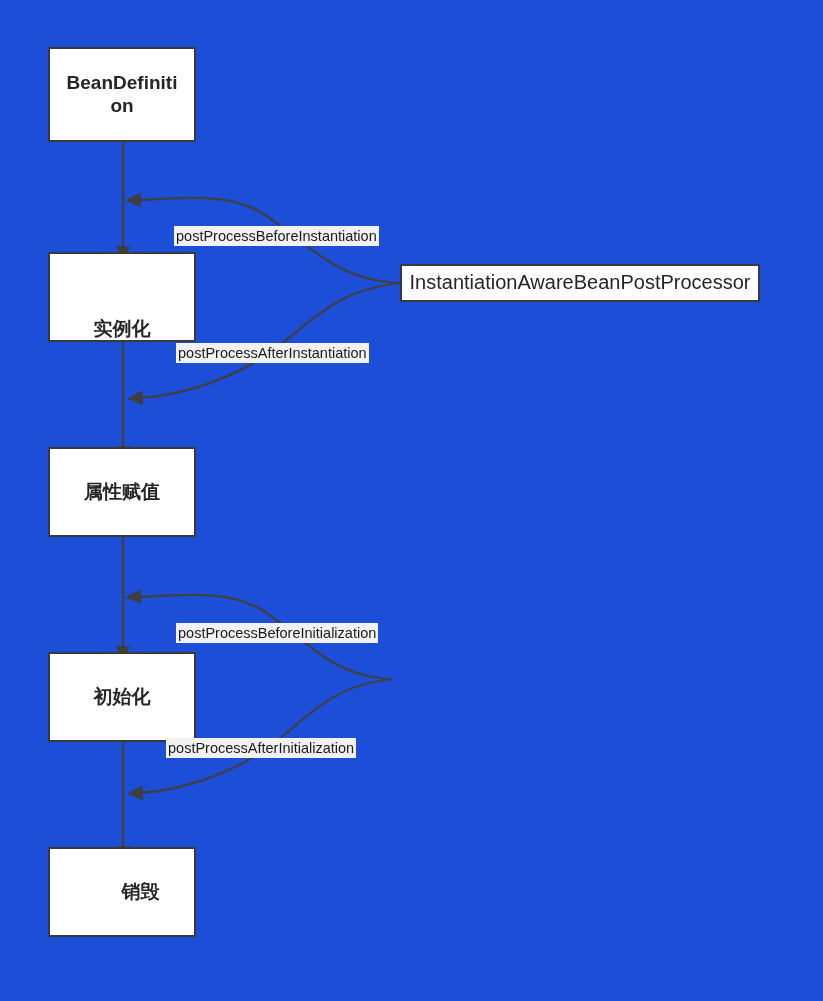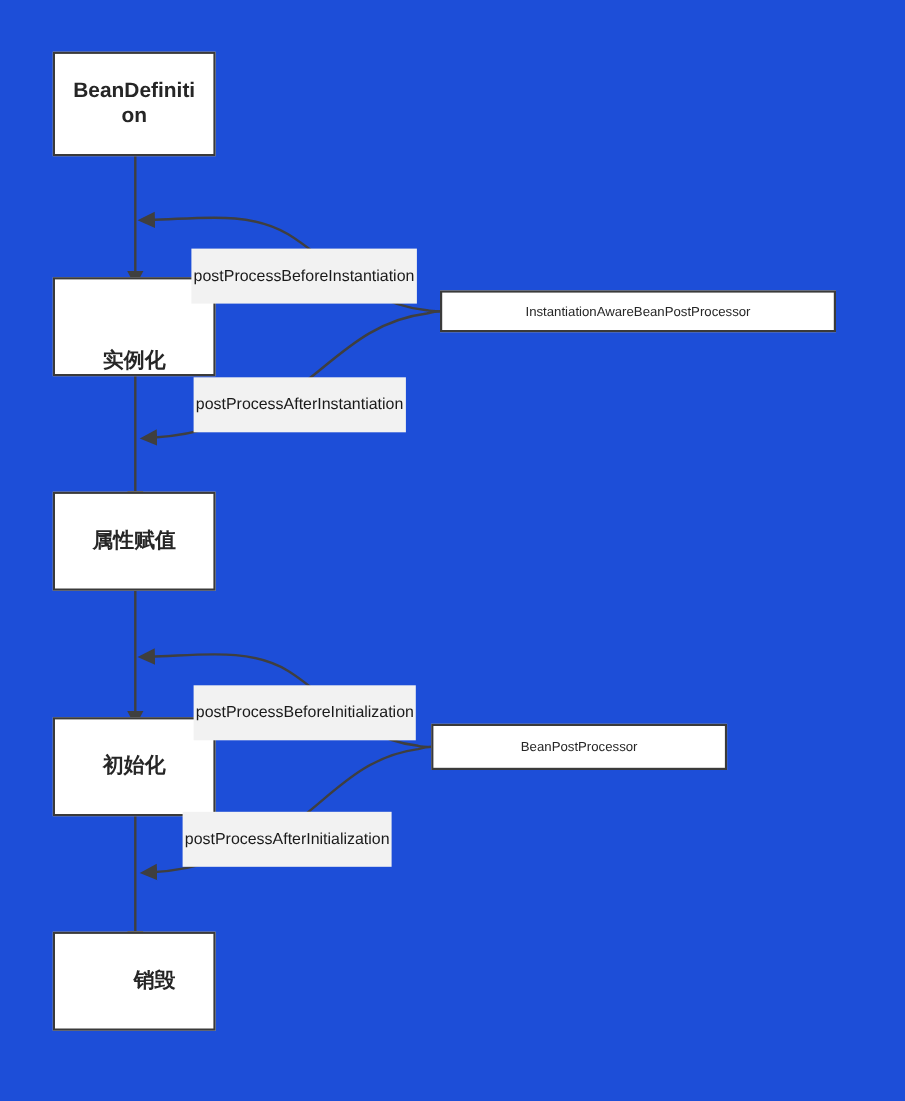--- a/index.html
+++ b/index.html
@@ -38,41 +38,41 @@
     line-height: 1.18;
     z-index: 3;
   }
   .node-stage {
     font-weight: bold;
     font-size: 19px;
     padding: 0 6px;
   }
   .node-processor {
     font-weight: normal;
-    font-size: 12px;
+    font-size: 20px;
     white-space: normal;
     overflow: visible;
     padding: 0 2px;
   }
   .node-processor .node-text {
     display: block;
     width: 370px;
     margin: 0 auto;
   }
   .node-processor.narrow .node-text {
     width: 265px;
   }
   .edge-label {
     position: absolute;
     background: #f2f2f2;
     color: #1a1a1a;
     font-size: 14.5px;
     font-weight: normal;
     line-height: 1.25;
-    padding: 16px 2px;
+    padding: 1px 2px;
     white-space: nowrap;
     z-index: 4;
   }
 </style>
 </head>
 <body>
 
 <div id="canvas">
 
   <svg id="wires" viewBox="0 0 823 1001" width="823" height="1001">
@@ -131,23 +131,20 @@
   </div>
 
   <div class="node node-stage" style="left:48px; top:847px; width:148px; height:90px;padding-left:43px;">
     <span class="node-text">销毁</span>
   </div>
 
   <div class="node node-processor" style="left:400px; top:264px; width:360px; height:38px;">
     <span class="node-text">InstantiationAwareBeanPostProcessor</span>
   </div>
 
-  <div class="node node-processor narrow" style="left:392px; top:658px; width:269px; height:42px;">
-    <span class="node-text">BeanPostProcessor</span>
-  </div>
 
   <div class="edge-label" style="left:174px; top:226px;">postProcessBeforeInstantiation</div>
 
   <div class="edge-label" style="left:176px; top:623px;">postProcessBeforeInitialization</div>
 
   <div class="edge-label" style="left:176px; top:343px;">postProcessAfterInstantiation</div>
 
   <div class="edge-label" style="left:166px; top:738px;">postProcessAfterInitialization</div>
 
 </div>

